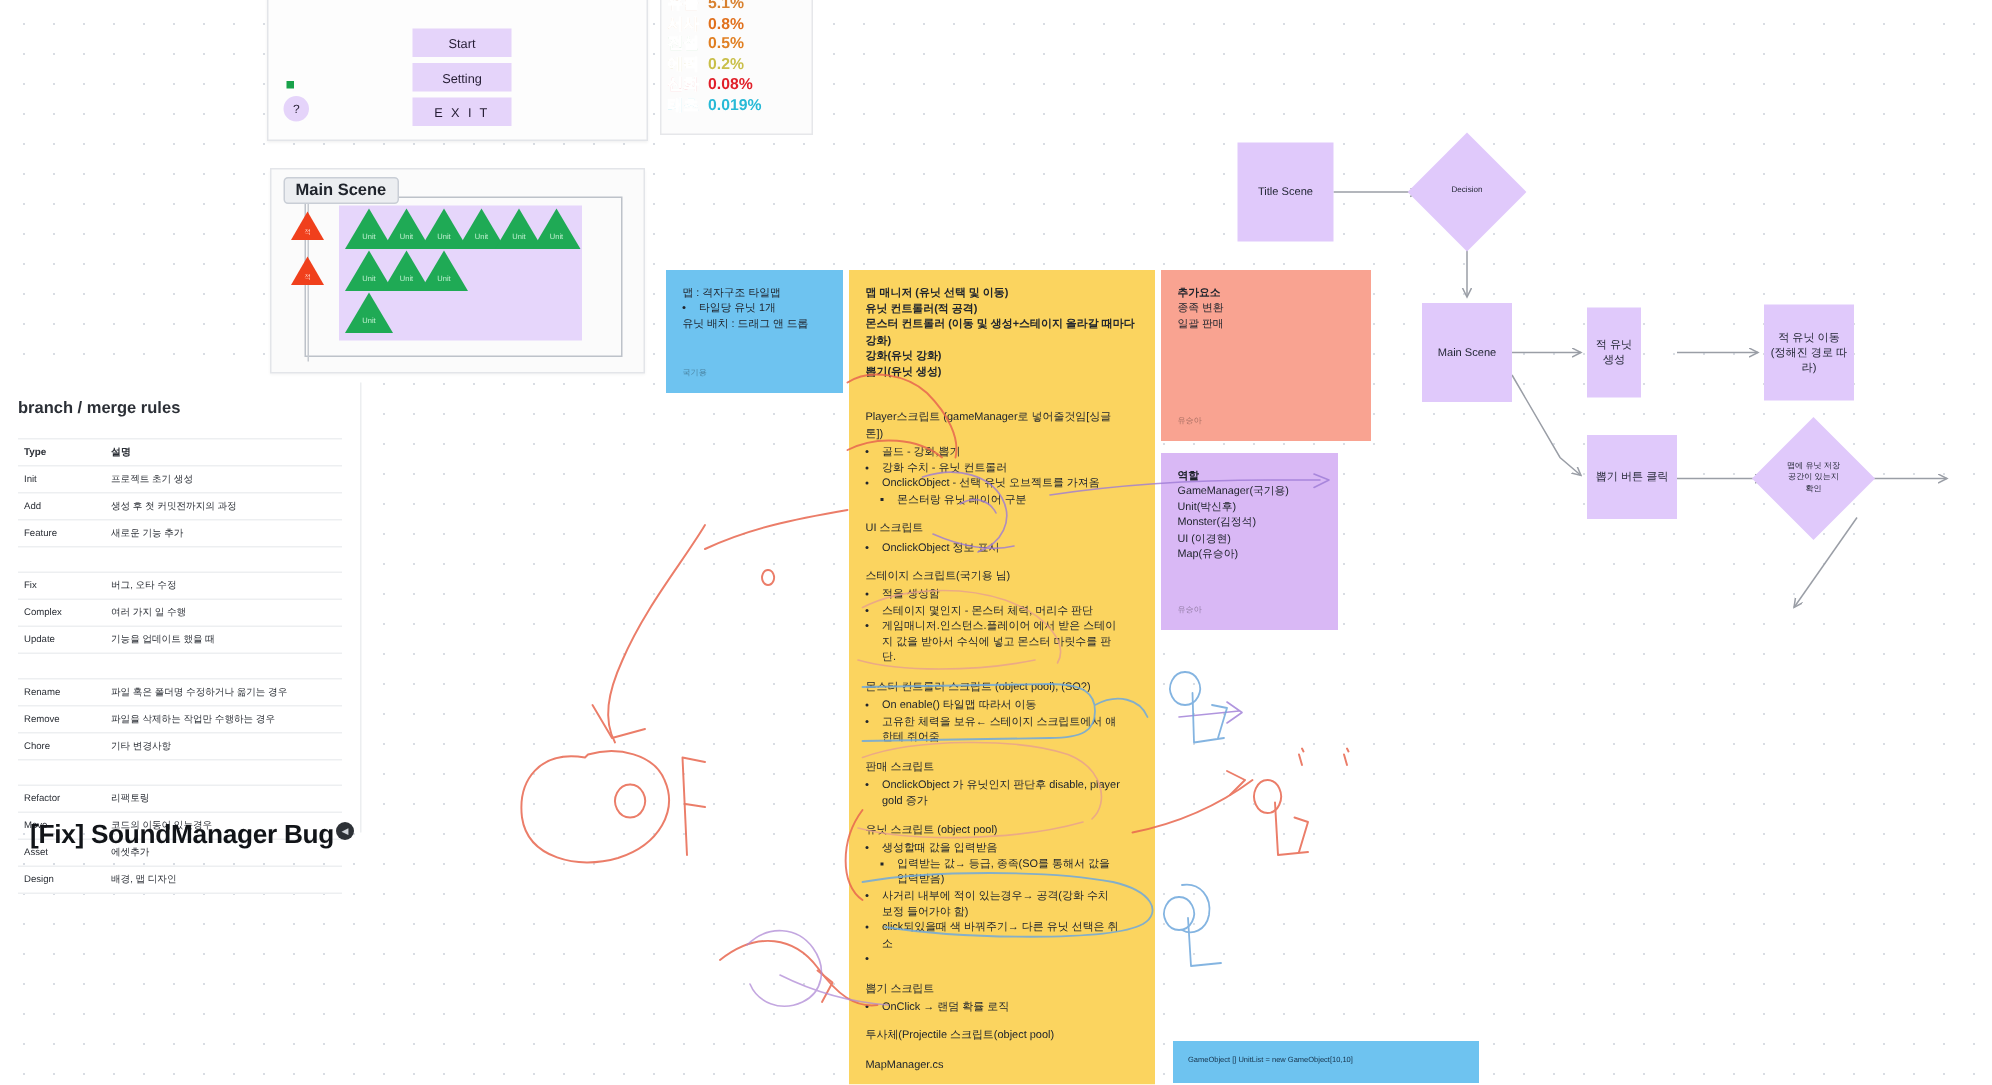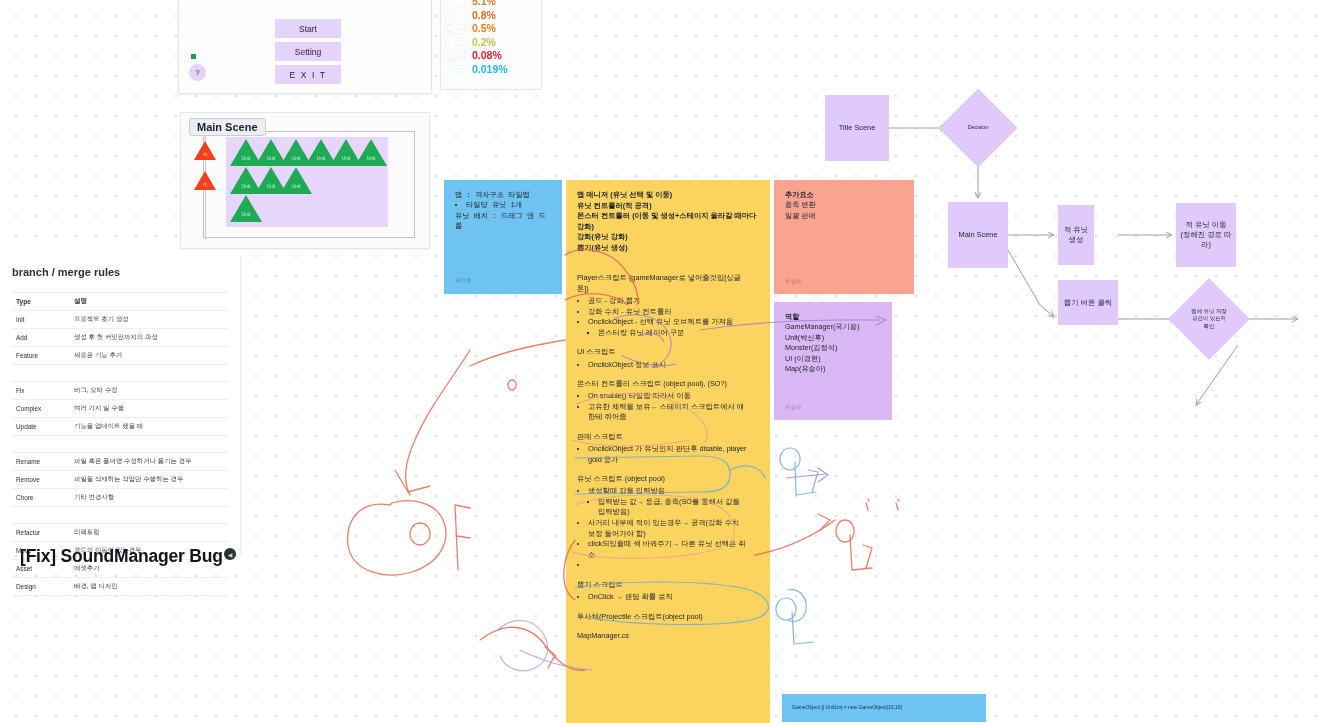--- a/index.html
+++ b/index.html
@@ -77,42 +77,42 @@
   #doc-handle{position:absolute;left:224px;top:293px;width:12px;height:12px;border-radius:50%;
     background:#2d3136;color:#cfd3d8;font-size:6px;display:flex;align-items:center;justify-content:center;}
 
   
   .sticky{position:absolute;padding:10px 11px;box-sizing:border-box;
     font-size:7.2px;line-height:1.45;color:#20252d;}
   .sticky .author{position:absolute;left:11px;bottom:8px;font-size:5.4px;color:rgba(0,0,0,.34);}
   .sticky ul{margin:0;padding-left:11px;list-style:disc;}
   .sticky ul ul{padding-left:10px;list-style:square;}
   .sticky li{margin:0;}
-  #note-blue{left:444px;top:180px;width:118px;height:114px;background:#6ec3f0;font-family:Liberation Mono, monospace;}
+  #note-blue{left:444px;top:180px;width:118px;height:82px;background:#6ec3f0;}
   #note-yellow{left:566px;top:180px;width:204px;height:543px;background:#fbd45f;font-size:7.3px;}
   #note-salmon{left:774px;top:180px;width:140px;height:114px;background:#f9a391;}
   #note-purple{left:774px;top:302px;width:118px;height:118px;background:#d9b8f5;}
   #note-code{left:782px;top:694px;width:204px;height:28px;background:#6ec3f0;
     font-size:5px;color:#16324a;display:flex;align-items:center;padding-left:10px;}
   .y-block{margin:0 12px 9px 0;}
   .y-head{margin:0 0 1.5px 0;}
 
   
   .fc-box{position:absolute;background:#e0c9fb;display:flex;align-items:center;
     justify-content:center;text-align:center;font-size:7.4px;color:#1e2330;line-height:1.35;padding:2px;box-sizing:border-box;}
   .fc-dia{position:absolute;background:#e0c9fb;transform:rotate(45deg);}
   .fc-dia-label{position:absolute;display:flex;align-items:center;justify-content:center;
     text-align:center;font-size:5.4px;color:#1e2330;line-height:1.3;}
   #fc-title{left:825px;top:95px;width:64px;height:66px;}
   #fc-decision{left:950px;top:100px;width:56px;height:56px;}
   #fc-decision-lbl{left:950px;top:100px;width:56px;height:56px;}
   #fc-main{left:948px;top:202px;width:60px;height:66px;}
   #fc-enemy-spawn{left:1058px;top:205px;width:36px;height:60px;}
   #fc-enemy-move{left:1176px;top:203px;width:60px;height:64px;}
-  #fc-gacha{left:1058px;top:280px;width:60px;height:45px;text-align:right;}
+  #fc-gacha{left:1058px;top:290px;width:60px;height:56px;text-align:right;}
   #fc-space{left:1180px;top:290px;width:58px;height:58px;}
   #fc-space-lbl{left:1180px;top:290px;width:58px;height:58px;}
   svg.arrows{position:absolute;inset:0;width:1328px;height:723px;pointer-events:none;}
 
   
   svg.doodles{position:absolute;inset:0;width:1328px;height:723px;pointer-events:none;}
   .dd{fill:none;stroke-linecap:round;stroke-linejoin:round;}
 </style>
 </head>
 <body>
@@ -319,20 +319,28 @@
           <li>강화 수치 - 유닛 컨트롤러</li>
           <li>OnclickObject - 선택 유닛 오브젝트를 가져옴<ul>
               <li>몬스터랑 유닛 레이어 구분</li>
             </ul></li>
         </ul>
       </div>
       <div class="y-block">
         <div class="y-head">UI 스크립트</div>
         <ul>
           <li>OnclickObject 정보 표시</li>
+        </ul>
+      </div>
+      <div class="y-block">
+        <div class="y-head">스테이지 스크립트(국기용 님)</div>
+        <ul>
+          <li>적을 생성함</li>
+          <li>스테이지 몇인지 - 몬스터 체력, 머리수 판단</li>
+          <li>게임매니저.인스턴스.플레이어 에서 받은 스테이지 값을 받아서 수식에 넣고 몬스터 마릿수를 판단.</li>
         </ul>
       </div>
       <div class="y-block">
         <div class="y-head">몬스터 컨트롤러 스크립트 (object pool), (SO?)</div>
         <ul>
           <li>On enable() 타일맵 따라서 이동</li>
           <li>고유한 체력을 보유← 스테이지 스크립트에서 얘한테 쥐어줌</li>
         </ul>
       </div>
       <div class="y-block">

